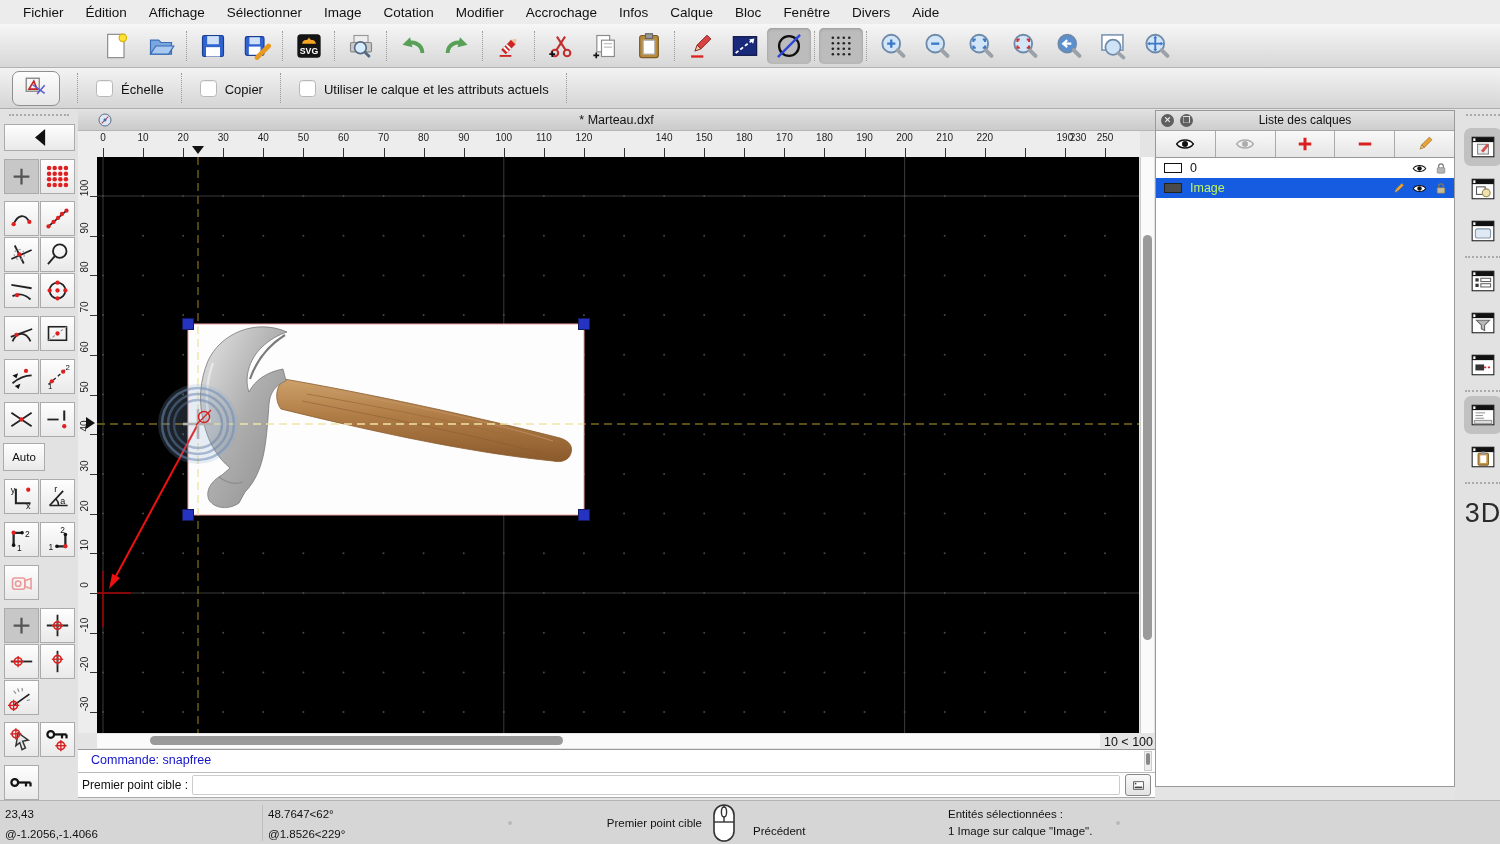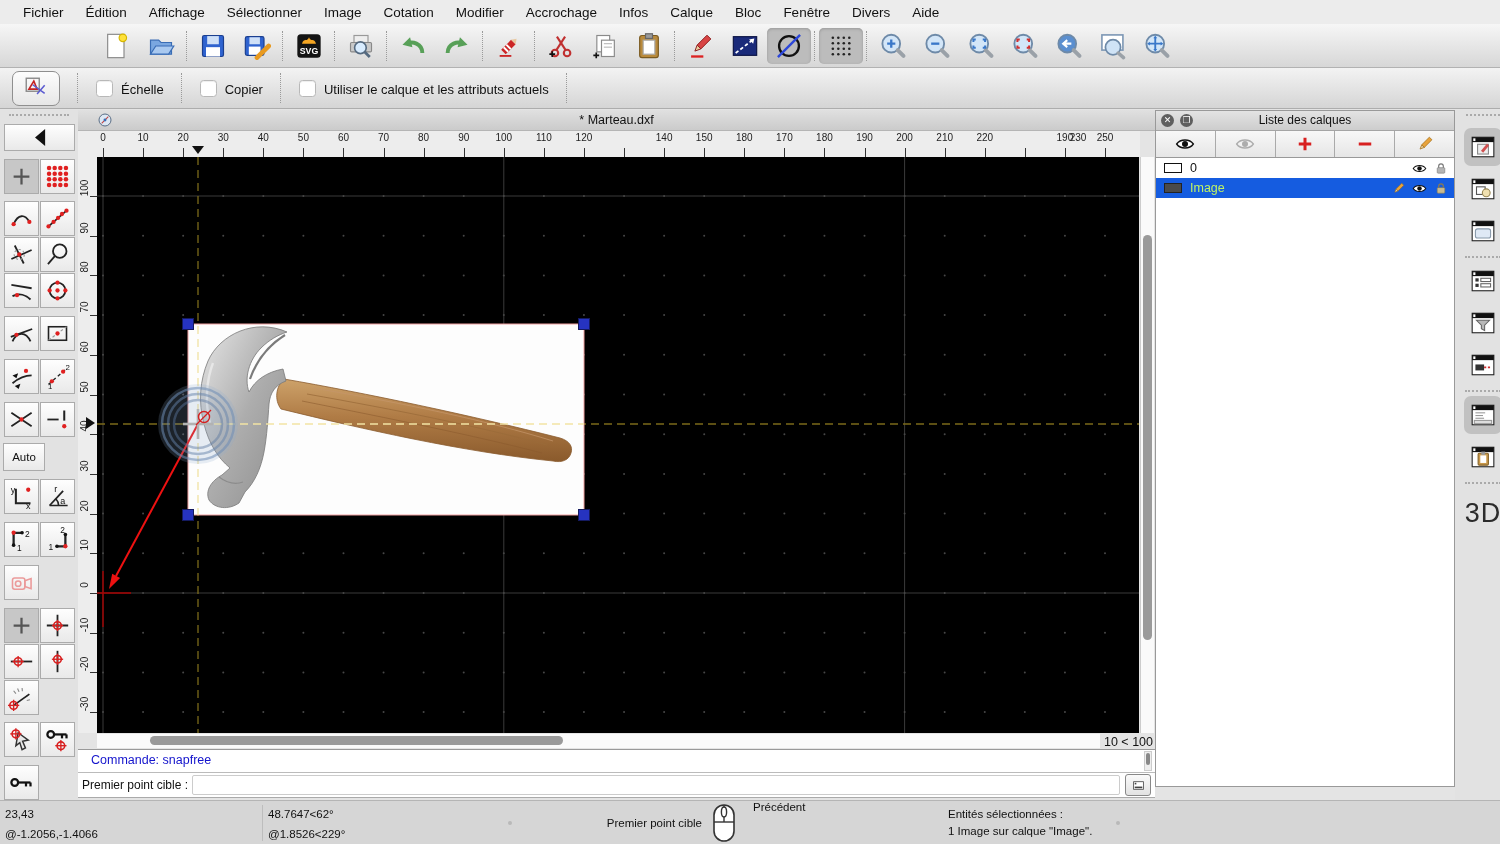--- a/index.html
+++ b/index.html
@@ -1387,17 +1387,17 @@
   <div class="sdot" style="left:508px;top:20px"></div>
   <span style="left:540px;top:16px;width:162px;text-align:right;display:inline-block">Premier point cible</span>
   <span style="left:711px;top:2px">
     <svg width="26" height="40" viewBox="0 0 26 40">
         <rect x="3" y="2" width="20" height="36" rx="10" fill="#fff" stroke="#333" stroke-width="1.6"></rect>
         <line x1="13" y1="2" x2="13" y2="19" stroke="#333" stroke-width="1.4"></line>
         <line x1="3" y1="19" x2="23" y2="19" stroke="#333" stroke-width="1.4"></line>
         <ellipse cx="13" cy="9" rx="2.6" ry="5" fill="#fff" stroke="#333" stroke-width="1.4"></ellipse>
       </svg>
   </span>
-  <span style="left:753px;top:0">Précédent</span>
+  <span style="left:753px;top:24px">Précédent</span>
   <div class="sdot" style="left:1116px;top:20px"></div>
   <span style="left:948px;top:7px">Entités sélectionnées :</span>
   <span style="left:948px;top:24px">1 Image sur calque "Image".</span>
 </div>
 
 </body></html>

